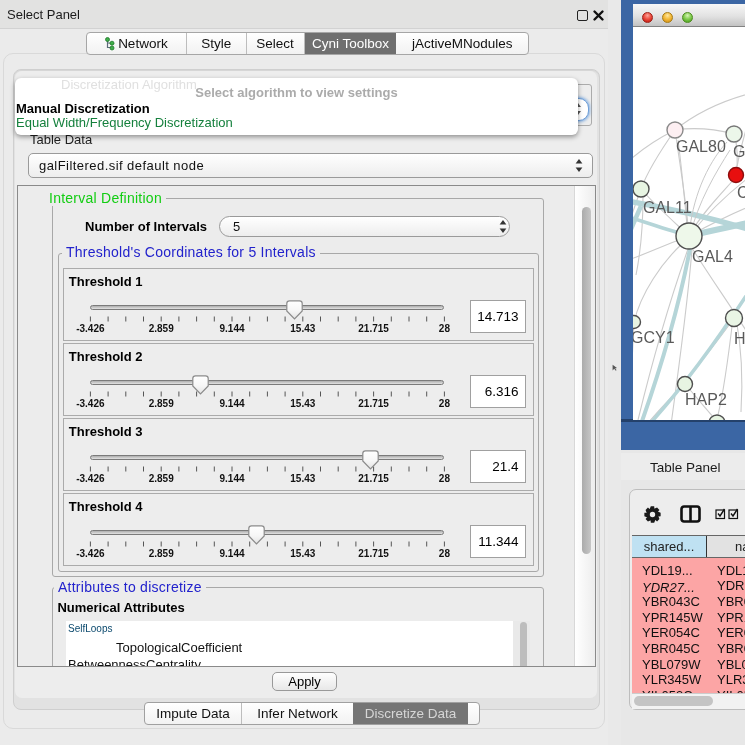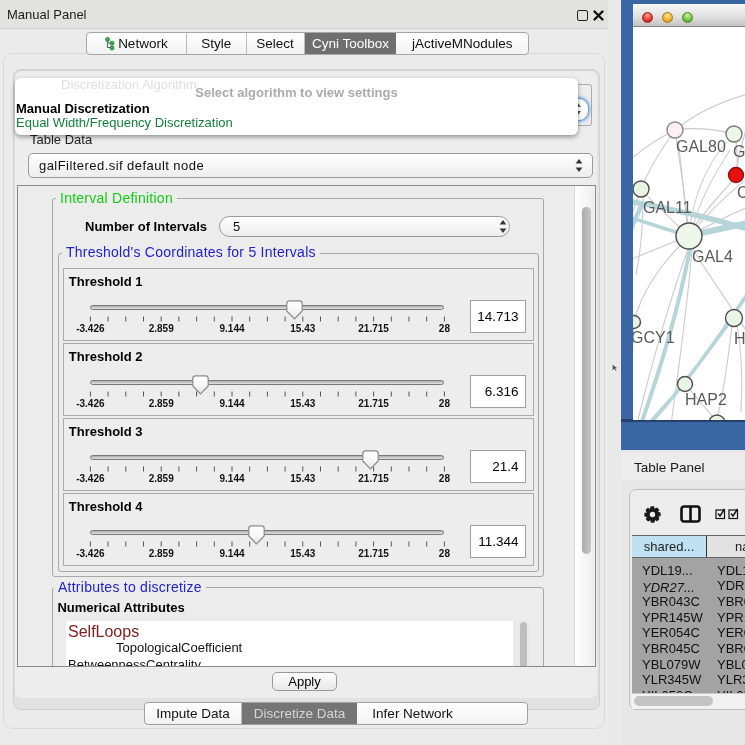--- a/index.html
+++ b/index.html
@@ -7,21 +7,21 @@
        font-family:"Liberation Sans",sans-serif;background:#e9e9e9;}
   .abs{position:absolute;}
   .seg{display:inline-block;text-align:center;}
 </style>
 </head>
 <body>
 
 <div class="abs" style="left:0;top:0;width:608px;height:745px;background:#ebebeb;"></div>
 
 <div class="abs" style="left:0;top:0;width:608px;height:28px;background:#e2e2e1;border-bottom:1px solid #d2d2d2;"></div>
-<div class="abs" style="left:7px;top:7px;font-size:13px;color:#1c1c1c;">Manual Panel</div>
+<div class="abs" style="left:7px;top:7px;font-size:13px;color:#1c1c1c;">Select Panel</div>
 
 <div class="abs" style="left:577px;top:10px;width:9px;height:9px;border:1.3px solid #222;border-radius:2px;"></div>
 <svg class="abs" style="left:592px;top:9px;" width="13" height="13" viewBox="0 0 13 13">
   <path d="M2.5 2.5 L10.5 10.5 M10.5 2.5 L2.5 10.5" stroke="#111" stroke-width="2.4" stroke-linecap="round"></path>
 </svg>
 
 <div class="abs" style="left:2.5px;top:53px;width:602px;height:676px;border:1px solid #d9d9d9;border-radius:10px;box-sizing:border-box;"></div>
 <div class="abs" style="left:13px;top:69px;width:585px;height:639px;background:#e2e2e2;border:1px solid #cfcfcf;border-radius:8px;box-shadow:inset 0 1px 0 #d6d6d6;"></div>
 <div class="abs" style="left:14.5px;top:70.5px;width:582px;height:627px;background:#ededed;border-radius:7px;"></div>
 
@@ -59,21 +59,21 @@
 <div class="abs" style="left:39px;top:158px;font-size:13px;letter-spacing:0.45px;color:#111;">galFiltered.sif default node</div>
 <svg class="abs" style="left:574px;top:158px;" width="10" height="15" viewBox="0 0 10 15">
   <path d="M5 1 L8.4 5.4 L1.6 5.4 Z" fill="#333"></path>
     <path d="M5 14 L8.4 9.6 L1.6 9.6 Z" fill="#333"></path>
 </svg>
 
 <div class="abs" style="left:17px;top:185px;width:579px;height:482px;border:1px solid #8a8a8a;background:#ececec;box-sizing:border-box;overflow:hidden;">
   <div class="abs" style="right:0;top:0;width:20px;height:480px;background:linear-gradient(to right,#ffffff,#ededed);border-left:1px solid #d8d8d8;"></div>
   <div class="abs" style="right:4px;top:21px;width:9px;height:347px;background:linear-gradient(to right,#ababab,#c6c6c6);border-radius:5px;"></div>
   <div class="abs" style="left:34px;top:11.5px;width:490px;height:377px;border:1px solid #a8a8a8;border-radius:3px;"></div>
-  <div class="abs" style="left:38px;top:5px;font-size:14px;line-height:15px;letter-spacing:0.25px;color:#12cd12;background:#ececec;padding:0 4px;">Interval Definition</div>
+  <div class="abs" style="left:27px;top:5px;font-size:14px;line-height:15px;letter-spacing:0.25px;color:#12cd12;background:#ececec;padding:0 4px;">Interval Definition</div>
   <div class="abs" style="left:67px;top:32.6px;font-size:13px;font-weight:bold;color:#000;">Number of Intervals</div>
   <div class="abs" style="left:201px;top:29.5px;width:291px;height:21.5px;background:linear-gradient(#ffffff,#ededed);border:1px solid #9a9a9a;border-radius:11px;box-sizing:border-box;"></div>
   <div class="abs" style="left:215px;top:32.5px;font-size:13px;color:#111;">5</div>
   <svg class="abs" style="left:480px;top:32.5px;" width="10" height="15" viewBox="0 0 10 15">
       <path d="M5 1 L8.4 5.4 L1.6 5.4 Z" fill="#333"></path>
       <path d="M5 14 L8.4 9.6 L1.6 9.6 Z" fill="#333"></path>
     </svg>
   <div class="abs" style="left:39.7px;top:66.7px;width:479px;height:317px;border:1px solid #a8a8a8;border-radius:3px;"></div>
   <div class="abs" style="left:44px;top:59.4px;font-size:14px;line-height:15px;letter-spacing:0.25px;color:#2222cc;background:#ececec;padding:0 4px;">Threshold's Coordinates for 5 Intervals</div>
   <div class="abs" style="left:45px;top:81.6px;width:471px;height:73px;border:1px solid #ababab;background:#ededed;box-sizing:border-box;"></div>
@@ -247,31 +247,31 @@
       </defs>
       <path d="M3.5 0.8 L13.5 0.8 Q16.2 0.8 16.2 3.5 L16.2 11 L8.5 19 L0.8 11 L0.8 3.5 Q0.8 0.8 3.5 0.8 Z" fill="url(#gt4)" stroke="#8a8a8a" stroke-width="1.2"></path>
     </svg>
   <div class="abs" style="left:452px;top:338.6px;width:55.5px;height:33px;background:#fff;border:1px solid #a0a0a0;box-sizing:border-box;font-size:13.5px;color:#000;text-align:right;line-height:31px;padding-right:6px;">11.344</div>
   <div class="abs" style="left:34px;top:401px;width:490px;height:130px;border:1px solid #a8a8a8;border-radius:3px;"></div>
   <div class="abs" style="left:36px;top:393.6px;font-size:14px;line-height:15px;letter-spacing:0.25px;color:#2222cc;background:#ececec;padding:0 4px;">Attributes to discretize</div>
   <div class="abs" style="left:39.4px;top:413.8px;font-size:13px;font-weight:bold;color:#000;">Numerical Attributes</div>
   <div class="abs" style="left:48px;top:434.5px;width:447px;height:80px;background:#fff;"></div>
   <div class="abs" style="left:495px;top:434.5px;width:16.5px;height:80px;background:#e9e9e9;"></div>
   <div class="abs" style="left:501.5px;top:435.5px;width:7.5px;height:60px;background:#bdbdbd;border-radius:4px;"></div>
-  <div class="abs" style="left:50px;top:437px;font-size:16px;color:#7f1d1d;">SelfLoops</div>
+  <div class="abs" style="left:50px;top:437px;font-size:10px;color:#0c4a6e;">SelfLoops</div>
   <div class="abs" style="left:50px;top:454.3px;font-size:13px;color:#111;margin-left:48px;">TopologicalCoefficient</div>
   <div class="abs" style="left:50px;top:471.3px;font-size:13px;color:#111;">BetweennessCentrality</div>
 </div>
 
 <div class="abs" style="left:272px;top:672px;width:65px;height:19px;background:linear-gradient(#fefefe,#e8e8e8);border:1px solid #999;border-radius:5px;box-sizing:border-box;text-align:center;font-size:13px;line-height:17px;color:#000;">Apply</div>
 
-<div class="abs" style="left:144px;top:702px;width:384px;height:23px;background:linear-gradient(#ffffff,#f2f2f2);border:1px solid #a0a0a0;border-radius:4px;box-sizing:border-box;display:flex;font-size:13.5px;color:#111;overflow:hidden;">
+<div class="abs" style="left:144px;top:702px;width:336px;height:23px;background:linear-gradient(#ffffff,#f2f2f2);border:1px solid #a0a0a0;border-radius:4px;box-sizing:border-box;display:flex;font-size:13.5px;color:#111;overflow:hidden;">
   <div class="seg" style="width:96px;line-height:21px;border-right:1px solid #bdbdbd;">Impute Data</div>
+  <div class="seg" style="width:111px;line-height:21px;">Infer Network</div>
   <div class="seg" style="width:115px;line-height:21px;background:#757575;color:#d6d6d6;">Discretize Data</div>
-  <div class="seg" style="width:111px;line-height:21px;">Infer Network</div>
 </div>
 
 <svg class="abs" style="left:611px;top:364px;" width="8" height="10" viewBox="0 0 8 10">
   <path d="M2 1 L2 8 L4 6 L6 8.5 L7 7.5 L5 5.5 L7.5 5 Z" fill="#555" transform="scale(0.8)"></path>
 </svg>
 
 <div class="abs" style="left:621px;top:0;width:124px;height:450px;background:#3b66a4;"></div>
 <div class="abs" style="left:621px;top:419px;width:124px;height:3px;background:#24416b;"></div>
 
 <div class="abs" style="left:633px;top:4px;width:112px;height:23px;background:linear-gradient(#f7f7f7 0%,#e2e2e2 55%,#c3c3c3 100%);border-bottom:1px solid #828282;box-sizing:border-box;"></div>
@@ -342,21 +342,21 @@
     <text x="692" y="262">GAL4</text>
     <text x="631" y="343">GCY1</text>
     <text x="734" y="344">H</text>
     <text x="685" y="405">HAP2</text>
   </g>
 </svg>
 </div>
 
 <div class="abs" style="left:621px;top:450px;width:124px;height:295px;background:#e7e7e7;"></div>
 <div class="abs" style="left:621px;top:453px;width:124px;height:27px;background:#ececec;"></div>
-<div class="abs" style="left:634px;top:460px;font-size:13.5px;color:#1a1a1a;">Table Panel</div>
+<div class="abs" style="left:650px;top:460px;font-size:13.5px;color:#1a1a1a;">Table Panel</div>
 
 <div class="abs" style="left:629px;top:489px;width:130px;height:221px;background:#ededed;border:1px solid #bdbdbd;border-radius:7px 0 0 7px;box-sizing:border-box;"></div>
 
 <svg class="abs" style="left:644px;top:506px;" width="17" height="17" viewBox="0 0 17 17">
   <path fill="#1a1a1a" fill-rule="evenodd" d="M16.63 6.82 L16.63 10.18 L14.19 10.41 L14.28 10.12 L15.44 13.06 L13.06 15.44 L11.17 13.87 L11.44 13.73 L10.18 16.63 L6.82 16.63 L6.59 14.19 L6.88 14.28 L3.94 15.44 L1.56 13.06 L3.13 11.17 L3.27 11.44 L0.37 10.18 L0.37 6.82 L2.81 6.59 L2.72 6.88 L1.56 3.94 L3.94 1.56 L5.83 3.13 L5.56 3.27 L6.82 0.37 L10.18 0.37 L10.41 2.81 L10.12 2.72 L13.06 1.56 L15.44 3.94 L13.87 5.83 L13.73 5.56 Z M 11.20 8.5 A 2.7 2.7 0 1 0 5.80 8.5 A 2.7 2.7 0 1 0 11.20 8.5 Z"></path>
 </svg>
 
 <svg class="abs" style="left:680px;top:505px;" width="21" height="18" viewBox="0 0 21 18">
   <rect x="1.5" y="1.5" width="18" height="15" rx="2.5" fill="none" stroke="#111" stroke-width="2.6"></rect>
   <line x1="10.5" y1="1.5" x2="10.5" y2="16.5" stroke="#111" stroke-width="2.6"></line>
@@ -367,21 +367,21 @@
   <path d="M3 6.5 L5 9 L9.5 2" stroke="#111" stroke-width="1.4" fill="none"></path>
   <rect x="14" y="3" width="8.5" height="8.5" fill="none" stroke="#111" stroke-width="1.2"></rect>
   <path d="M16 6.5 L18 9 L22.5 2" stroke="#111" stroke-width="1.4" fill="none"></path>
 </svg>
 
 <div class="abs" style="left:632px;top:535px;width:113px;height:23px;border-top:1px solid #666;border-bottom:1px solid #666;box-sizing:border-box;overflow:hidden;">
   <div class="abs" style="left:0;top:0;width:75px;height:23px;background:#bfe1f2;border-right:1.5px solid #333;box-sizing:border-box;text-align:center;font-size:13px;color:#222;line-height:22px;">shared...</div>
   <div class="abs" style="left:75px;top:0;width:38px;height:23px;background:#e2e2e2;font-size:13px;color:#222;line-height:22px;padding-left:28px;">na</div>
 </div>
 
-<div class="abs" style="left:632px;top:558px;width:113px;height:136px;background:#a3a3a3;overflow:hidden;font-size:13px;color:#111;">
+<div class="abs" style="left:632px;top:558px;width:113px;height:136px;background:#fca5a5;overflow:hidden;font-size:13px;color:#111;">
   <div class="abs" style="left:10px;top:4.7px;">YDL19...</div>
     <div class="abs" style="left:85px;top:4.7px;">YDL194W</div>
   <div class="abs" style="left:10px;top:22px;font-style:italic;">YDR27...</div>
     <div class="abs" style="left:85px;top:20.3px;">YDR277C</div>
   <div class="abs" style="left:10px;top:36.0px;">YBR043C</div>
     <div class="abs" style="left:85px;top:36.0px;">YBR043C</div>
   <div class="abs" style="left:10px;top:51.6px;">YPR145W</div>
     <div class="abs" style="left:85px;top:51.6px;">YPR145W</div>
   <div class="abs" style="left:10px;top:67.2px;">YER054C</div>
     <div class="abs" style="left:85px;top:67.2px;">YER054C</div>

